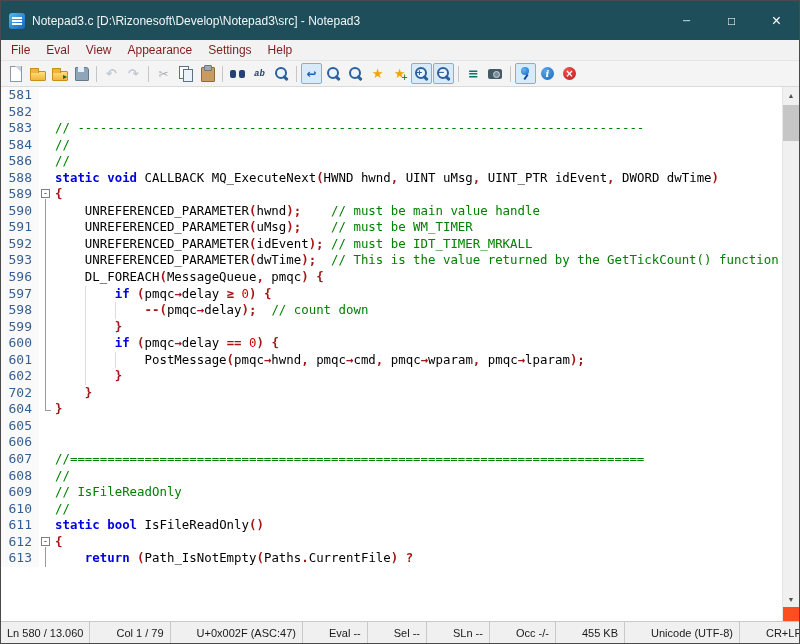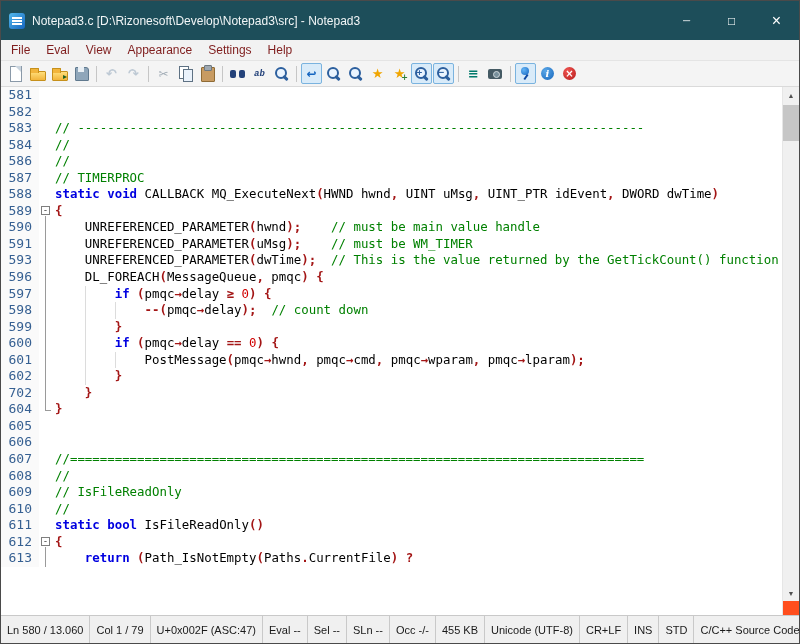--- a/index.html
+++ b/index.html
@@ -120,22 +120,22 @@
   
   .vscroll { position:absolute; right:0; top:0; bottom:0; width:17px; background:#F0F0F0;
              display:flex; flex-direction:column; border-left:1px solid #E6E6E6; }
   .sb-up,.sb-down { height:16px; flex:none; display:flex; align-items:center; justify-content:center;
              font-size:7px; color:#505050; }
   .sb-track { flex:1; position:relative; }
   .sb-thumb { position:absolute; left:0; right:0; top:2px; height:36px; background:#C6C6C6; }
   .sb-marker { height:14px; flex:none; background:var(--scroll_marker,#FF4E1D); }
 
   
-  .statusbar { height:28px; flex:none; background:#F0F0F0; border-top:1px solid #C9C9C9;
-               display:flex; align-items:stretch; font-size:11px; color:#1A1A1A; overflow:hidden; }
+  .statusbar { height:22px; flex:none; background:#F0F0F0; border-top:1px solid #C9C9C9;
+               display:flex; align-items:stretch; font-size:11px; color:#1A1A1A; overflow:hidden;gap:20px; }
   .sb-seg { padding:0 6px; display:flex; align-items:center; border-right:1px solid #C9C9C9;
             white-space:nowrap; }
   .sb-seg.grow { flex:1; justify-content:flex-end; }
 </style>
 </head>
 <body>
 
 <div class="win">
 
   <div class="titlebar">
@@ -238,25 +238,25 @@
       </div>
     </div>
 
   <div class="editor">
     <div class="lines">
         <div class="line"><span class="ln">581</span><span class="fold"></span><span class="code"></span></div>
         <div class="line"><span class="ln">582</span><span class="fold"></span><span class="code"></span></div>
         <div class="line"><span class="ln">583</span><span class="fold"></span><span class="code"><span class="s-c">// ----------------------------------------------------------------------------</span></span></div>
         <div class="line"><span class="ln">584</span><span class="fold"></span><span class="code"><span class="s-c">//</span></span></div>
         <div class="line"><span class="ln">586</span><span class="fold"></span><span class="code"><span class="s-c">//</span></span></div>
-        <div class="line"><span class="ln">587</span><span class="fold"></span><span class="code"><span class="s-c">// TIMERPROC</span></span></div>
         <div class="line"><span class="ln">588</span><span class="fold"></span><span class="code"><span class="s-k">static</span><span class="s-t"> </span><span class="s-k">void</span><span class="s-t"> CALLBACK MQ_ExecuteNext</span><span class="s-o">(</span><span class="s-t">HWND hwnd</span><span class="s-o">,</span><span class="s-t"> UINT uMsg</span><span class="s-o">,</span><span class="s-t"> UINT_PTR idEvent</span><span class="s-o">,</span><span class="s-t"> DWORD dwTime</span><span class="s-o">)</span></span></div>
         <div class="line"><span class="ln">589</span><span class="fold f-s"><span class="fbox">-</span></span><span class="code"><span class="s-o">{</span></span></div>
         <div class="line"><span class="ln">590</span><span class="fold f-l"></span><span class="code"><span class="s-t">    UNREFERENCED_PARAMETER</span><span class="s-o">(</span><span class="s-t">hwnd</span><span class="s-o">);</span><span class="s-t">    </span><span class="s-c">// must be main value handle</span></span></div>
         <div class="line"><span class="ln">591</span><span class="fold f-l"></span><span class="code"><span class="s-t">    UNREFERENCED_PARAMETER</span><span class="s-o">(</span><span class="s-t">uMsg</span><span class="s-o">);</span><span class="s-t">    </span><span class="s-c">// must be WM_TIMER</span></span></div>
+        <div class="line"><span class="ln">592</span><span class="fold f-l"></span><span class="code"><span class="s-t">    UNREFERENCED_PARAMETER</span><span class="s-o">(</span><span class="s-t">idEvent</span><span class="s-o">);</span><span class="s-t"> </span><span class="s-c">// must be IDT_TIMER_MRKALL</span></span></div>
         <div class="line"><span class="ln">593</span><span class="fold f-l"></span><span class="code"><span class="s-t">    UNREFERENCED_PARAMETER</span><span class="s-o">(</span><span class="s-t">dwTime</span><span class="s-o">);</span><span class="s-t">  </span><span class="s-c">// This is the value returned by the GetTickCount() function</span></span></div>
         <div class="line"><span class="ln">596</span><span class="fold f-l"></span><span class="code"><span class="s-t">    DL_FOREACH</span><span class="s-o">(</span><span class="s-t">MessageQueue</span><span class="s-o">,</span><span class="s-t"> pmqc</span><span class="s-o">)</span><span class="s-t"> </span><span class="s-o">{</span></span></div>
         <div class="line"><span class="ln">597</span><span class="fold f-l"></span><span class="code"><i class="guide" style="left: calc(4ch + 3px);"></i><span class="s-t">        </span><span class="s-k">if</span><span class="s-t"> </span><span class="s-o">(</span><span class="s-t">pmqc</span><span class="s-o">→</span><span class="s-t">delay </span><span class="s-o">≥</span><span class="s-t"> </span><span class="s-n">0</span><span class="s-o">)</span><span class="s-t"> </span><span class="s-o">{</span></span></div>
         <div class="line"><span class="ln">598</span><span class="fold f-l"></span><span class="code"><i class="guide" style="left: calc(4ch + 3px);"></i><i class="guide" style="left: calc(8ch + 3px);"></i><span class="s-t">            </span><span class="s-o">--(</span><span class="s-t">pmqc</span><span class="s-o">→</span><span class="s-t">delay</span><span class="s-o">);</span><span class="s-t">  </span><span class="s-c">// count down</span></span></div>
         <div class="line"><span class="ln">599</span><span class="fold f-l"></span><span class="code"><i class="guide" style="left: calc(4ch + 3px);"></i><span class="s-t">        </span><span class="s-o">}</span></span></div>
         <div class="line"><span class="ln">600</span><span class="fold f-l"></span><span class="code"><i class="guide" style="left: calc(4ch + 3px);"></i><span class="s-t">        </span><span class="s-k">if</span><span class="s-t"> </span><span class="s-o">(</span><span class="s-t">pmqc</span><span class="s-o">→</span><span class="s-t">delay </span><span class="s-o">==</span><span class="s-t"> </span><span class="s-n">0</span><span class="s-o">)</span><span class="s-t"> </span><span class="s-o">{</span></span></div>
         <div class="line"><span class="ln">601</span><span class="fold f-l"></span><span class="code"><i class="guide" style="left: calc(4ch + 3px);"></i><i class="guide" style="left: calc(8ch + 3px);"></i><span class="s-t">            PostMessage</span><span class="s-o">(</span><span class="s-t">pmqc</span><span class="s-o">→</span><span class="s-t">hwnd</span><span class="s-o">,</span><span class="s-t"> pmqc</span><span class="s-o">→</span><span class="s-t">cmd</span><span class="s-o">,</span><span class="s-t"> pmqc</span><span class="s-o">→</span><span class="s-t">wparam</span><span class="s-o">,</span><span class="s-t"> pmqc</span><span class="s-o">→</span><span class="s-t">lparam</span><span class="s-o">);</span></span></div>
         <div class="line"><span class="ln">602</span><span class="fold f-l"></span><span class="code"><i class="guide" style="left: calc(4ch + 3px);"></i><span class="s-t">        </span><span class="s-o">}</span></span></div>
         <div class="line"><span class="ln">702</span><span class="fold f-l"></span><span class="code"><span class="s-t">    </span><span class="s-o">}</span></span></div>
         <div class="line"><span class="ln">604</span><span class="fold f-e"></span><span class="code"><span class="s-o">}</span></span></div>

